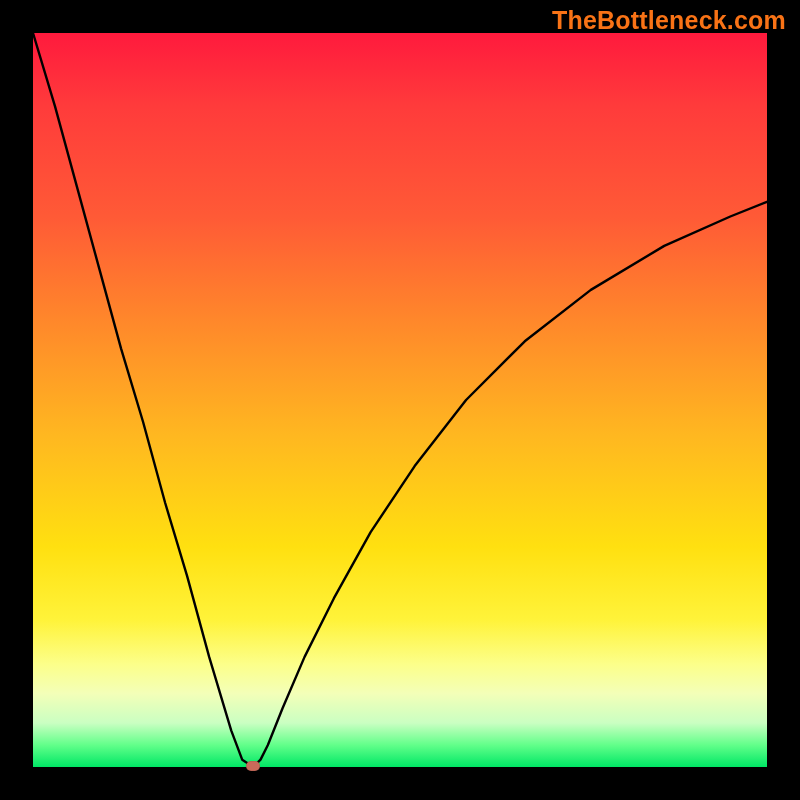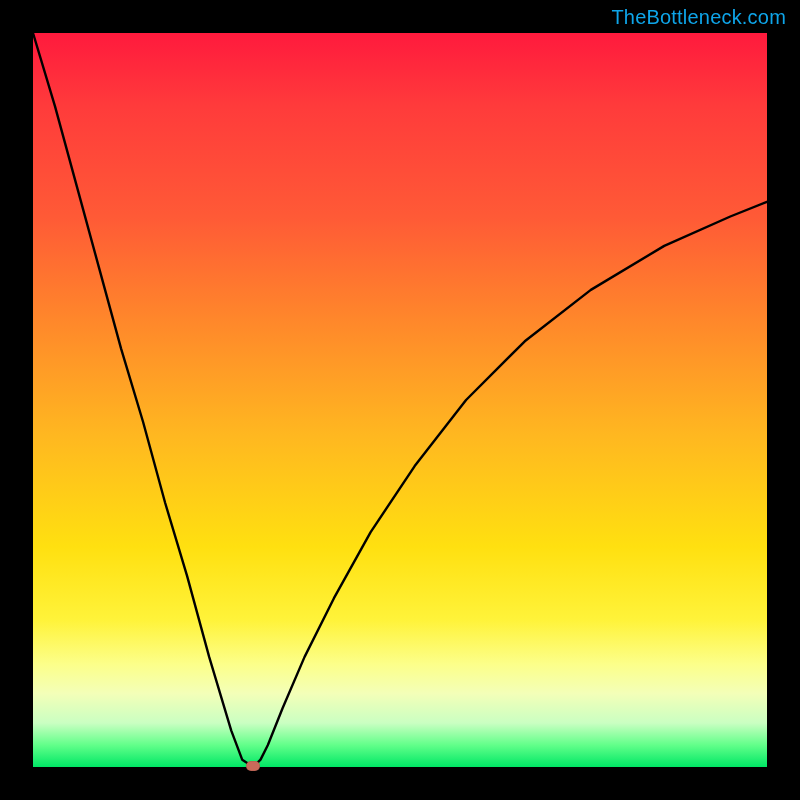--- a/index.html
+++ b/index.html
@@ -37,23 +37,23 @@
       #f3ffb8 90%,
       #caffc2 94%,
       #62ff8a 97%,
       #00e765 100%
     );
   }
   .watermark {
     position: absolute;
     top: 6px;
     right: 14px;
-    color: #0ea5e9;
-    font-size: 20px;
-    font-weight: 400;
+    color: #f97316;
+    font-size: 25px;
+    font-weight: 700;
     letter-spacing: 0.2px;
     user-select: none;
   }
   svg.curve {
     position: absolute;
     left: 0;
     top: 0;
     width: 734px;
     height: 734px;
     overflow: visible;

